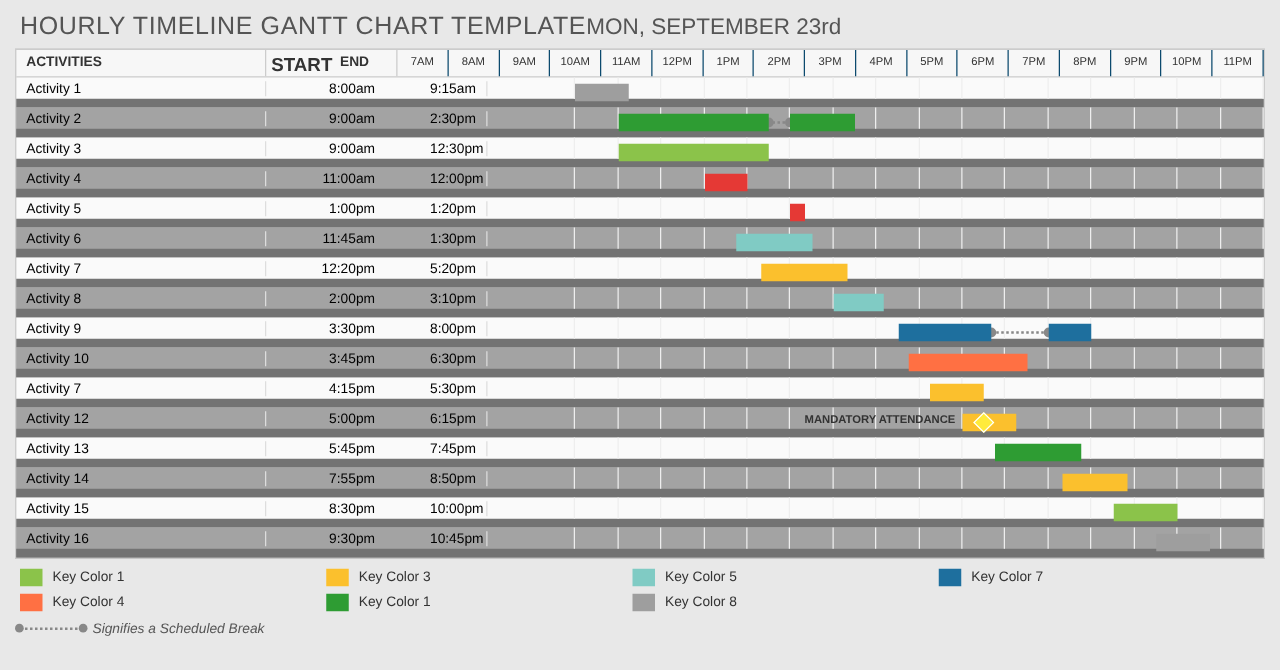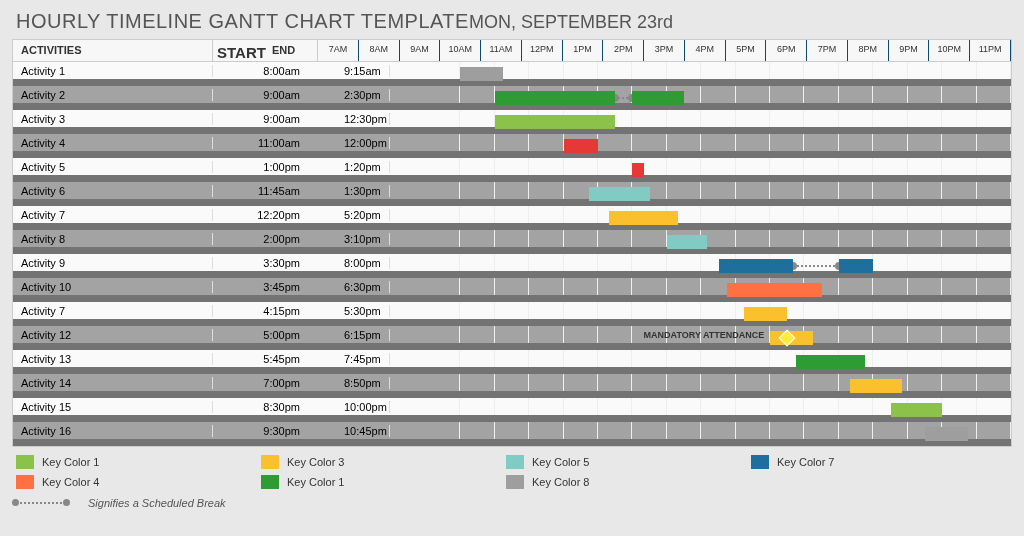--- a/index.html
+++ b/index.html
@@ -25,21 +25,21 @@
   .bars-grid > div { flex: 1; border-right: 1px solid #eee; }
   .bar { position: absolute; height: 14px; top: 5px; }
   .break-line { position: absolute; top: 11px; height: 2px; border-top: 2px dotted #888; }
   .break-dot { position: absolute; top: 8px; width: 8px; height: 8px; background: #888; border-radius: 50%; }
   .annotation { position: absolute; top: 4px; font-size: 9px; color: #333; font-weight: bold; text-align: right; }
   .diamond { position: absolute; width: 12px; height: 12px; background: #ffeb3b; border: 1px solid #fff; transform: rotate(45deg); top: 6px; }
   .legend { padding: 8px 4px 4px 4px; }
   .legend-row { display: flex; gap: 0; margin-bottom: 6px; }
   .legend-item { display: flex; align-items: center; gap: 8px; width: 245px; font-size: 11px; color: #333; }
   .swatch { width: 18px; height: 14px; }
-  .legend-break { display: flex; align-items: center; gap: 22px; font-size: 11px; font-style: italic; color: #555; padding-top: 2px; }
+  .legend-break { display: flex; align-items: center; gap: 8px; font-size: 11px; font-style: italic; color: #555; padding-top: 2px; }
   .legend-break-line { width: 50px; height: 2px; border-top: 2px dotted #888; position: relative; }
   .legend-break-line::before, .legend-break-line::after { content: ''; position: absolute; width: 7px; height: 7px; background: #888; border-radius: 50%; top: -5px; }
   .legend-break-line::before { left: -4px; }
   .legend-break-line::after { right: -4px; }
 </style>
 </head>
 <body>
 
 <div class="container">
   <div class="header">
@@ -429,21 +429,21 @@
               <div></div>
               <div></div>
               <div></div>
               <div></div>
             </div>
     <div class="bar" style="left: 63.2353%; width: 11.7647%; background: rgb(46, 156, 51);"></div>
           </div>
         </div>
         <div class="grid-row">
     <div class="cell-act">Activity 14</div>
-    <div class="cell-start">7:00pm</div>
+    <div class="cell-start">7:55pm</div>
     <div class="cell-end">8:50pm</div>
     <div class="bars">
       <div class="bars-grid">
               <div></div>
               <div></div>
               <div></div>
               <div></div>
               <div></div>
               <div></div>
               <div></div>

